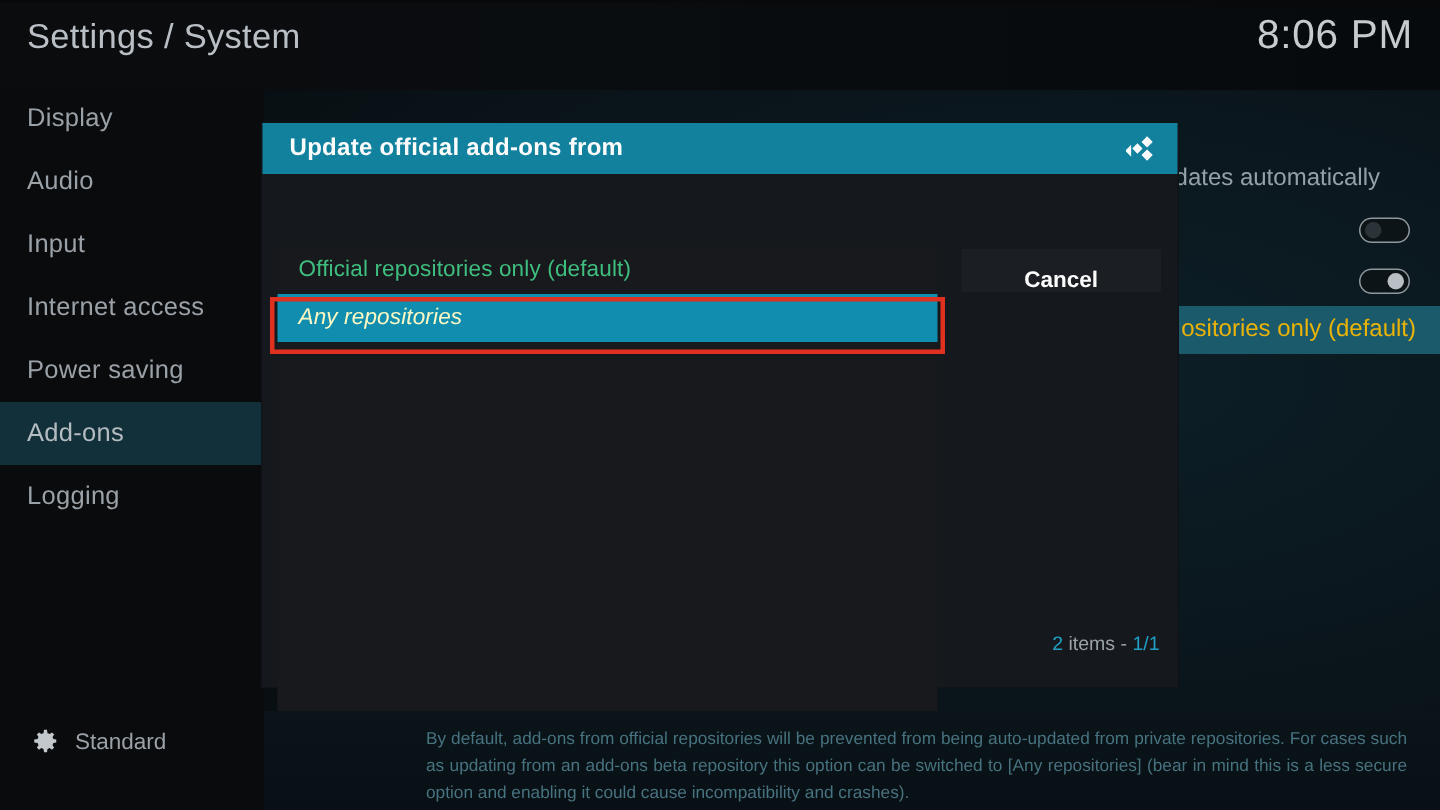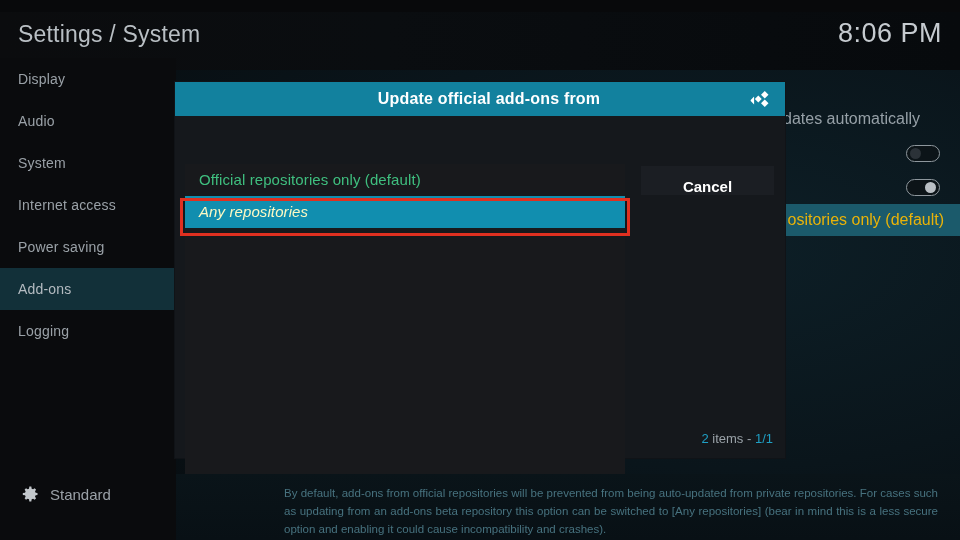--- a/index.html
+++ b/index.html
@@ -19,41 +19,41 @@
   
   .bg-layer { position: absolute; inset: 0; }
 
   .bg-gradient {
     position: absolute;
     left: 160px; top: 58px; right: 0; bottom: 0;
     background:
       radial-gradient(120% 100% at 70% 40%, #0d1f27 0%, #0a151b 45%, #06080a 100%);
   }
   .bg-topbar {
-    position: absolute; left: 0; top: 12px; width: 960px; height: 58px;
+    position: absolute; left: 0; top: 2px; width: 960px; height: 58px;
     background: linear-gradient(90deg, #0b0c0e 0%, #0a0d10 40%, #070a0d 100%);
   }
   .title-bar-text {
     position: absolute; left: 18px; top: 9px;
     font-size: 23px; color: #b9bfc4; font-weight: 400; letter-spacing: .2px;
   }
   .clock {
     position: absolute; right: 18px; top: 6px;
     font-size: 27px; color: #c6cbd0; font-weight: 300; letter-spacing: .5px;
   }
 
   
   .sidebar {
     position: absolute; left: 0; top: 58px; width: 176px; bottom: 0;
     background: #0a0b0d;
   }
   .side-item {
     height: 42px; line-height: 42px;
     padding-left: 18px;
-    font-size: 14px; color: #9aa1a7; letter-spacing: .2px;
+    font-size: 17px; color: #9aa1a7; letter-spacing: .2px;
     white-space: nowrap;
   }
   .side-item.selected {
     background: #123039;
     color: #b4bbc1;
   }
   .side-footer {
     position: absolute; left: 0; bottom: 36px; width: 176px;
     display: flex; align-items: center; gap: 10px; padding-left: 20px;
   }
@@ -113,21 +113,21 @@
 
   
   .dialog {
     position: absolute; left: 175px; top: 82px; width: 610px; height: 376px;
     background: #15181c;
     box-shadow: 0 0 0 1px #101317;
   }
   .dlg-header {
     position: relative;
     height: 34px; background: #12819e;
-    display: flex; align-items: center; justify-content: center;
+    display: flex; align-items: center;
   }
   .dlg-title {
     font-size: 16px; color: #ffffff; font-weight: bold;
     padding-left: 18px; letter-spacing: .2px;
   }
   .dlg-logo {
     position: absolute; right: 12px; top: 5px;
     width: 24px; height: 24px;
   }
   .dlg-body { position: relative; height: 342px; padding-left: 16px; }
@@ -153,21 +153,21 @@
   }
 
   .cancel-btn {
     position: absolute; left: 466px; top: 50px; width: 133px; height: 29px;
     background: #1b1e23;
     display: flex; align-items: flex-end; justify-content: center;
     font-size: 15px; color: #ffffff; font-weight: bold;
   }
 
   .items-count {
-    position: absolute; right: 12px; bottom: 12px;
+    position: absolute; right: 12px; bottom: 22px;
     font-size: 13px; color: #9aa2a8;
   }
   .items-count .num { color: #1f9fc4; }
 </style>
 </head>
 <body>
 
 <div id="app">
 
   <div class="bg-layer">
@@ -205,21 +205,21 @@
     </div>
 
     <div class="sidebar">
       <div class="side-item">
         <span>Display</span>
       </div>
       <div class="side-item">
         <span>Audio</span>
       </div>
       <div class="side-item">
-        <span>System</span>
+        <span>Input</span>
       </div>
       <div class="side-item">
         <span>Internet access</span>
       </div>
       <div class="side-item">
         <span>Power saving</span>
       </div>
       <div class="side-item selected">
         <span>Add-ons</span>
       </div>

